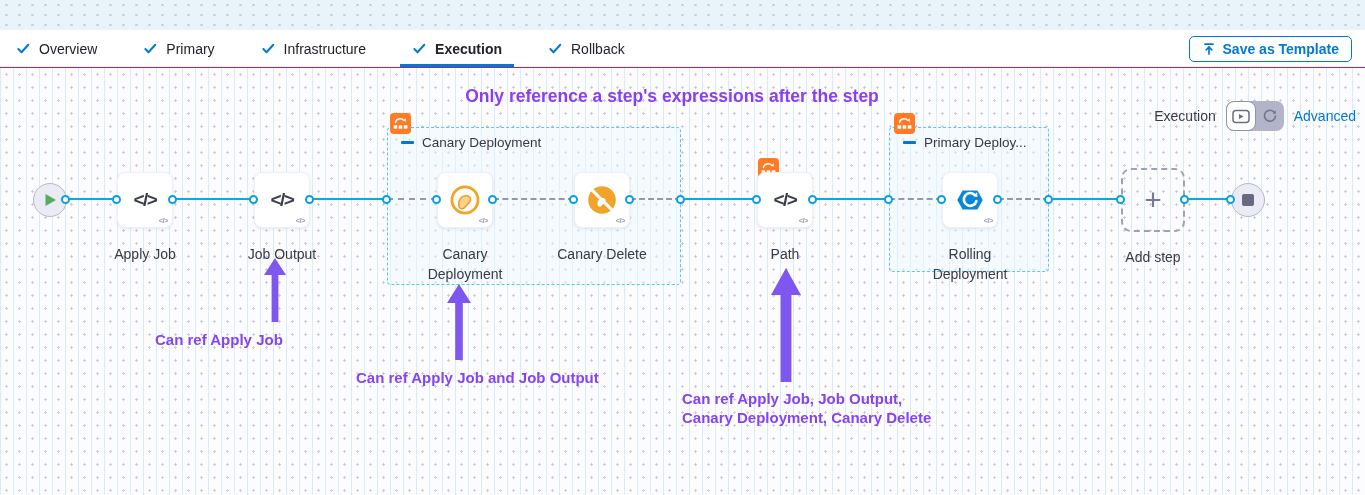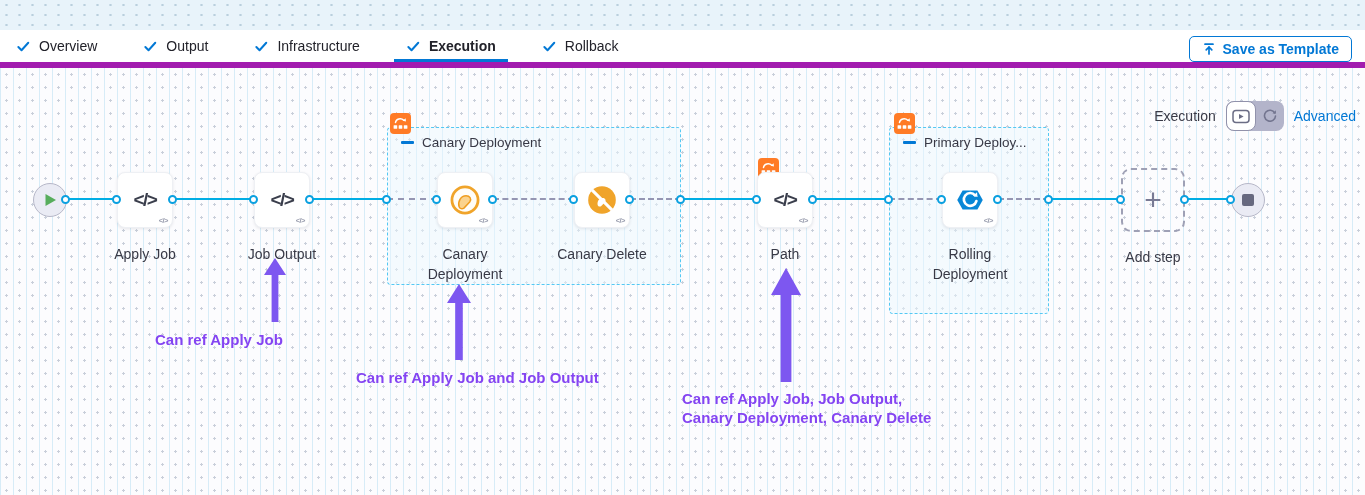--- a/index.html
+++ b/index.html
@@ -5,21 +5,21 @@
   * { margin:0; padding:0; box-sizing:border-box; }
   html,body { width:1365px; height:495px; overflow:hidden;
     font-family:"Liberation Sans", sans-serif; background:#fbfcfd; }
 
   
   .top-strip { height:30px; background-color:#e8f3fa;
     background-image:radial-gradient(circle,#b9cfdd 1px,transparent 1.3px);
     background-size:13px 10px; }
 
   
-  .tabbar { height:38px; background:#ffffff; border-bottom:6px solid #a21caf;
+  .tabbar { height:38px; background:#ffffff; border-bottom:1px solid #a21caf;
     display:flex; align-items:stretch; position:relative; }
   .tabs { display:flex; align-items:stretch; }
   .tab { display:flex; align-items:center; gap:8px; padding:0 16px; margin-right:14px;
     font-size:14px; color:#22222a; font-weight:500; position:relative; cursor:pointer; }
   .tab.active { font-weight:700; }
   .tab.active::after { content:""; position:absolute; left:4px; right:4px; bottom:0;
     height:3px; background:#0278d5; }
   .save-template { position:absolute; right:13px; top:6px; height:26px;
     display:flex; align-items:center; gap:7px; padding:0 12px;
     border:1.5px solid #0278d5; border-radius:5px; background:#fff;
@@ -91,21 +91,21 @@
     <div class="tab">
       <svg width="15" height="15" viewBox="0 0 16 16">
           <path d="M2.5 8.6l3.4 3.4 7.2-8" stroke="#0278d5" stroke-width="2.1" fill="none" stroke-linecap="round" stroke-linejoin="round"></path>
         </svg>
       <span>Overview</span>
     </div>
     <div class="tab">
       <svg width="15" height="15" viewBox="0 0 16 16">
           <path d="M2.5 8.6l3.4 3.4 7.2-8" stroke="#0278d5" stroke-width="2.1" fill="none" stroke-linecap="round" stroke-linejoin="round"></path>
         </svg>
-      <span>Output</span>
+      <span>Primary</span>
     </div>
     <div class="tab">
       <svg width="15" height="15" viewBox="0 0 16 16">
           <path d="M2.5 8.6l3.4 3.4 7.2-8" stroke="#0278d5" stroke-width="2.1" fill="none" stroke-linecap="round" stroke-linejoin="round"></path>
         </svg>
       <span>Infrastructure</span>
     </div>
     <div class="tab active">
       <svg width="15" height="15" viewBox="0 0 16 16">
           <path d="M2.5 8.6l3.4 3.4 7.2-8" stroke="#0278d5" stroke-width="2.1" fill="none" stroke-linecap="round" stroke-linejoin="round"></path>
@@ -124,20 +124,21 @@
         <path d="M3 2.2h8"></path>
         <path d="M7 12V5"></path>
         <path d="M4.2 7.8L7 5l2.8 2.8"></path>
       </svg>
     <span>Save as Template</span>
   </button>
 </div>
 
 <div class="canvas">
 
+  <div class="heading">Only reference a step's expressions after the step</div>
 
   <div class="mode-row">
     <span class="mode-label">Execution</span>
     <div class="mode-toggle">
       <div class="seg-left">
         <svg width="18" height="15" viewBox="0 0 18 15">
             <rect x="1" y="1.5" width="16" height="12" rx="3" fill="none" stroke="#6b6d85" stroke-width="1.5"></rect>
             <path d="M7 5l4.6 2.5L7 10z" fill="#6b6d85"></path>
           </svg>
       </div>
@@ -150,21 +151,21 @@
     </div>
     <span class="mode-link">Advanced</span>
   </div>
 
   <div class="group" style="left:387px; top:59px; width:294px; height:158px;">
     <div class="group-label">
       <span class="minus-icon"></span>
       <span>Canary Deployment</span>
     </div>
   </div>
-  <div class="group" style="left:889px; top:59px; width:160px; height:187px;">
+  <div class="group" style="left:889px; top:59px; width:160px; height:145px;">
     <div class="group-label">
       <span class="minus-icon"></span>
       <span>Primary Deploy...</span>
     </div>
   </div>
 
   <svg class="badge" style="left:390px; top:45px;" viewBox="0 0 21 21">
       <rect width="21" height="21" rx="4" fill="#ff7b26"></rect>
       <rect x="3.6" y="12.2" width="3.6" height="3.6" rx="0.6" fill="#fff"></rect>
       <rect x="8.7" y="12.2" width="3.6" height="3.6" rx="0.6" fill="#fff"></rect>

